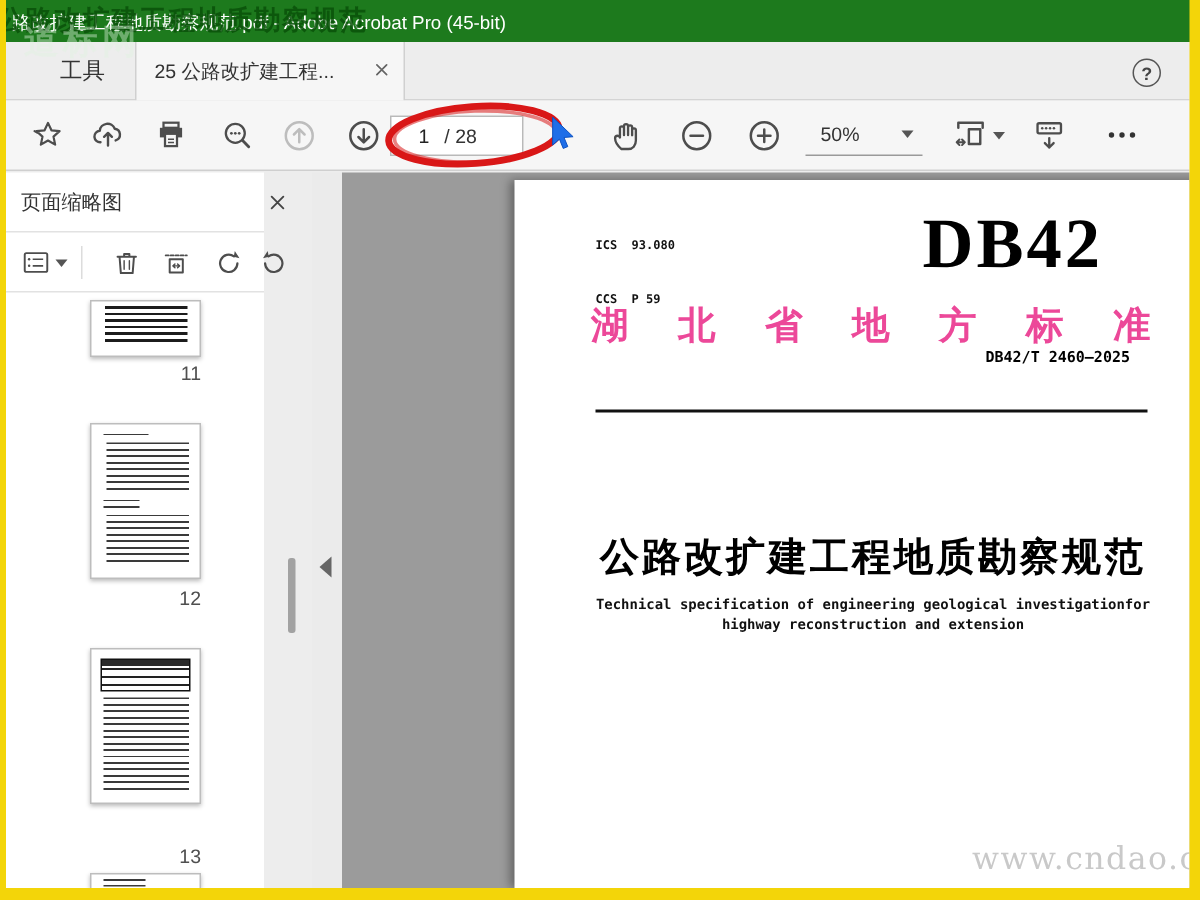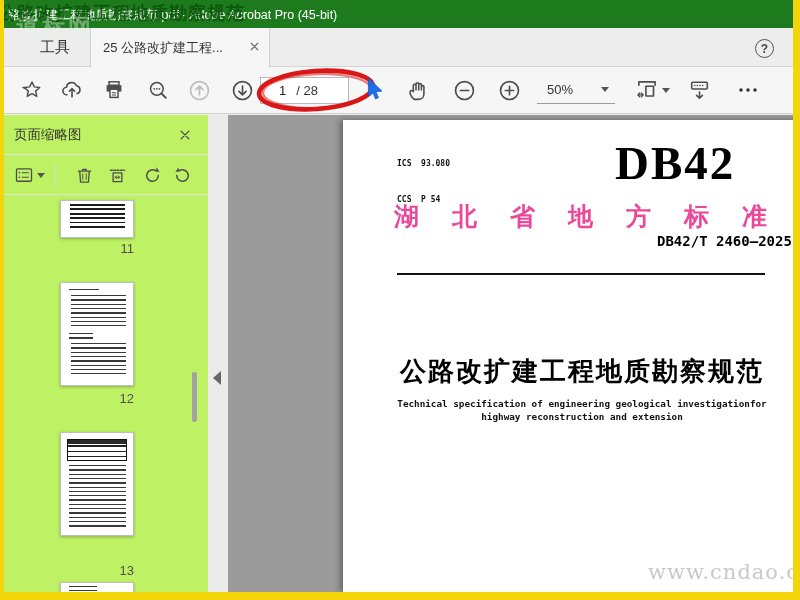--- a/index.html
+++ b/index.html
@@ -43,21 +43,21 @@
   .zoomctl{position:absolute;left:533px;top:9px;width:78px;height:28px;border-bottom:1px solid #9a9a9a;
            display:flex;align-items:center;font-size:13px;color:#333;}
   .zoomctl .zl{margin-left:10px;}
   .caret{width:0;height:0;border-left:4px solid transparent;border-right:4px solid transparent;
          border-top:5px solid #555;margin-left:auto;margin-right:6px;}
   .caret2{position:absolute;width:0;height:0;border-left:4px solid transparent;
           border-right:4px solid transparent;border-top:5px solid #555;}
   .red-ellipse{position:absolute;left:250px;top:0px;z-index:40;pointer-events:none;}
   .cursor{position:absolute;left:363px;top:10px;z-index:45;pointer-events:none;}
   
-  .panel{position:absolute;left:4px;top:115px;width:204px;height:477px;background:#bef264;}
+  .panel{position:absolute;left:4px;top:115px;width:172px;height:477px;background:#ffffff;}
   .panel-h{position:absolute;left:0;top:0;width:100%;height:40px;border-bottom:1px solid #e2e2e2;}
   .panel-title{position:absolute;left:10px;top:11px;font-size:13.5px;color:#333;}
   .panel-close{position:absolute;left:172px;top:11px;width:18px;height:18px;display:flex;
                align-items:center;justify-content:center;color:#444;}
   .ptoolbar{position:absolute;left:0;top:40px;width:100%;height:40px;border-bottom:1px solid #e2e2e2;}
   .ptool{position:absolute;top:6px;width:28px;height:28px;display:flex;align-items:center;
          justify-content:center;color:#4d4d4d;}
   .pdivider{position:absolute;left:50px;top:9px;width:1px;height:22px;background:#dcdcdc;}
   .thumb{position:absolute;left:56px;width:74px;background:#fff;border:1px solid #bdbdbd;
          box-shadow:0 1px 3px rgba(0,0,0,.28);}
@@ -76,21 +76,21 @@
   .docarea{position:absolute;left:228px;top:115px;width:565px;height:477px;background:#9b9b9b;overflow:hidden;}
   .page{position:absolute;left:115px;top:5px;width:460px;height:472px;background:#fff;
         box-shadow:-3px 0 6px rgba(0,0,0,.35);overflow:hidden;}
   .ics{position:absolute;left:54px;top:14px;font-family:"DejaVu Sans Mono",monospace;font-weight:bold;
        font-size:8px;line-height:12px;color:#111;white-space:pre;}
   .code{position:absolute;left:272px;top:16px;font-family:"Liberation Serif",serif;font-weight:bold;
         font-size:47px;letter-spacing:2px;color:#000;}
   .stdname{position:absolute;left:51px;top:80px;font-size:25px;font-weight:bold;color:#ec4899;
            letter-spacing:33px;white-space:nowrap;}
   .stdnum{position:absolute;left:314px;top:113px;font-family:"DejaVu Sans Mono",monospace;
-          font-weight:bold;font-size:14px;color:#000;}
+          font-weight:bold;font-size:10px;color:#000;}
   .hline{position:absolute;left:54px;top:153px;width:368px;height:2px;background:#111;}
   .ptitle{position:absolute;left:0;top:234px;width:478px;text-align:center;font-size:26px;
           font-weight:bold;color:#000;letter-spacing:2px;}
   .psub{position:absolute;left:0;width:478px;text-align:center;font-family:"DejaVu Sans Mono",monospace;
         font-weight:bold;font-size:9.3px;color:#111;white-space:nowrap;}
   .wm{position:absolute;left:305px;top:440px;font-family:"DejaVu Serif",serif;font-size:21px;
       color:#c9c9c9;letter-spacing:1px;white-space:nowrap;}
 </style>
 </head>
 <body>
@@ -307,21 +307,21 @@
   </div>
 
   <div class="gutter">
     <div class="collapse"></div>
   </div>
 
   <div class="docarea">
     <div class="page">
       <div class="ics">
         <div>ICS  93.080</div>
-        <div>CCS  P 54</div>
+        <div>CCS  P 59</div>
       </div>
       <div class="code">DB42</div>
       <div class="stdname">湖北省地方标准</div>
       <div class="stdnum">DB42/T 2460—2025</div>
       <div class="hline"></div>
       <div class="ptitle">公路改扩建工程地质勘察规范</div>
       <div class="psub" style="top:278px;">Technical specification of engineering geological investigationfor</div>
       <div class="psub" style="top:291px;">highway reconstruction and extension</div>
       <div class="wm">www.cndao.com</div>
     </div>

